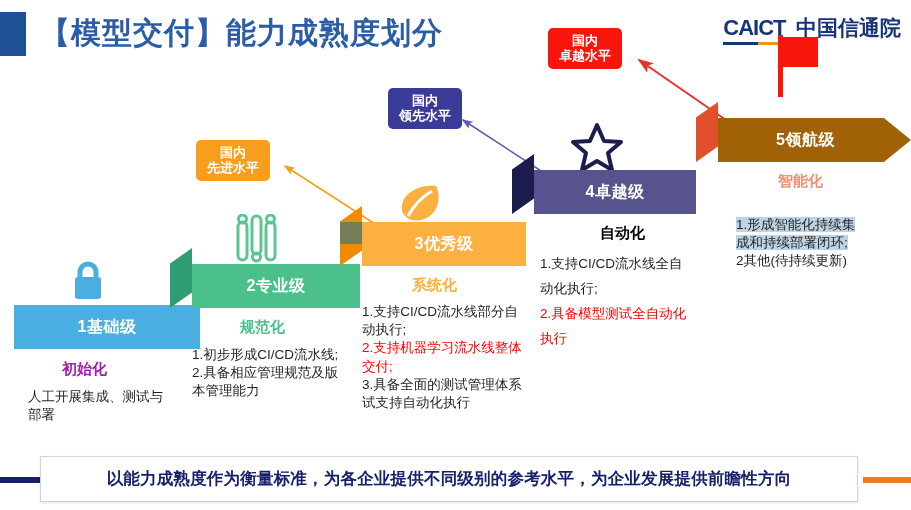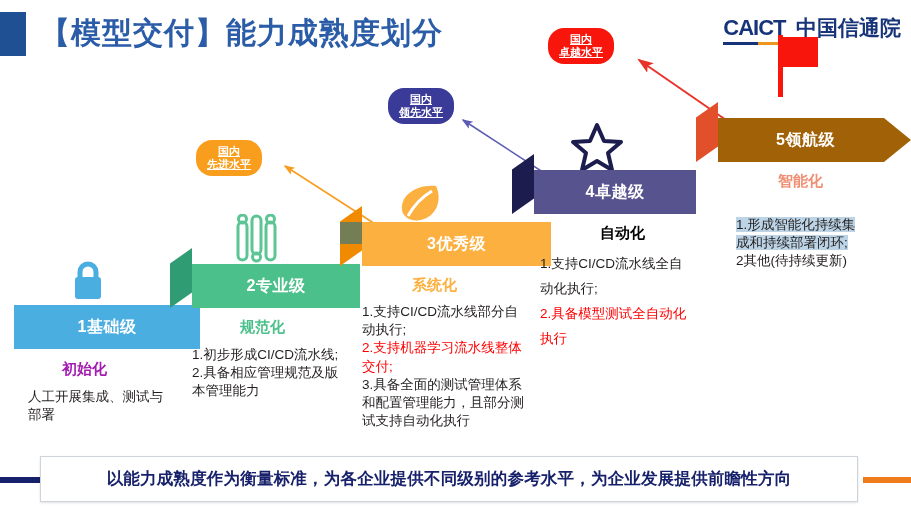--- a/index.html
+++ b/index.html
@@ -42,22 +42,22 @@
   .side.s5{background:#e1502a;clip-path:polygon(0 26%,100% 0,100% 74%,0 100%);}
   .corner{position:absolute;width:22px;height:22px;top:0;left:-22px;background:#4a7a73;opacity:.75;}
 
   .sub{position:absolute;font-size:15px;font-weight:bold;white-space:nowrap;}
   .desc{position:absolute;font-size:13.5px;line-height:1.35;color:#231f20;}
   .desc .hl-red{color:#ff0000;}
   .desc .hl-blue{background:#bcd4e6;}
 
   
   .badge{
-    position:absolute;border-radius:16px;color:#fff;font-weight:bold;
-    font-size:11px;line-height:1.18;text-align:center;padding:5px 11px;white-space:nowrap;text-decoration:underline;
+    position:absolute;border-radius:5px;color:#fff;font-weight:bold;
+    font-size:13px;line-height:1.18;text-align:center;padding:5px 11px;white-space:nowrap;
   }
   .badge.orange{background:#f99d1c;}
   .badge.purple{background:#3a3a98;}
   .badge.red{background:#f8160c;}
 
   
   .banner-wrap{position:absolute;left:0;top:456px;width:911px;height:48px;}
   .banner-line-l{position:absolute;left:0;top:21px;width:72px;height:6px;background:#17216b;}
   .banner-line-r{position:absolute;right:0;top:21px;width:48px;height:6px;background:#ee7b1c;}
   .banner-box{
@@ -164,32 +164,31 @@
   <div class="sub" style="left:240px;top:318px;color:#4cc08a;">规范化</div>
   <div class="desc" style="left:192px;top:346px;width:176px;">
     <div>1.初步形成CI/CD流水线;</div>
     <div>2.具备相应管理规范及版</div>
     <div>本管理能力</div>
   </div>
 
   <div class="step" style="left:362px;top:222px;width:172px;">
     <div class="side s3"></div>
     <div class="corner"></div>
-    <div class="bar" style="width:189px;background:#fbb040;">
+    <div class="bar" style="width:164px;background:#fbb040;">
       <span class="bar-label">3优秀级</span>
     </div>
   </div>
   <div class="sub" style="left:412px;top:276px;color:#fbb040;">系统化</div>
   <div class="desc" style="left:362px;top:303px;width:186px;">
     <div>1.支持CI/CD流水线部分自</div>
     <div>动执行;</div>
     <div class="hl-red">2.支持机器学习流水线整体</div>
     <div class="hl-red">交付;</div>
     <div>3.具备全面的测试管理体系</div>
-    <div>和配置管理能力，且部分测</div>
     <div>试支持自动化执行</div>
   </div>
 
   <div class="step" style="left:534px;top:170px;width:182px;">
     <div class="side s4"></div>
     <div class="bar" style="width:162px;background:#56538f;">
       <span class="bar-label">4卓越级</span>
     </div>
   </div>
   <div class="sub" style="left:600px;top:224px;color:#000000;">自动化</div>

